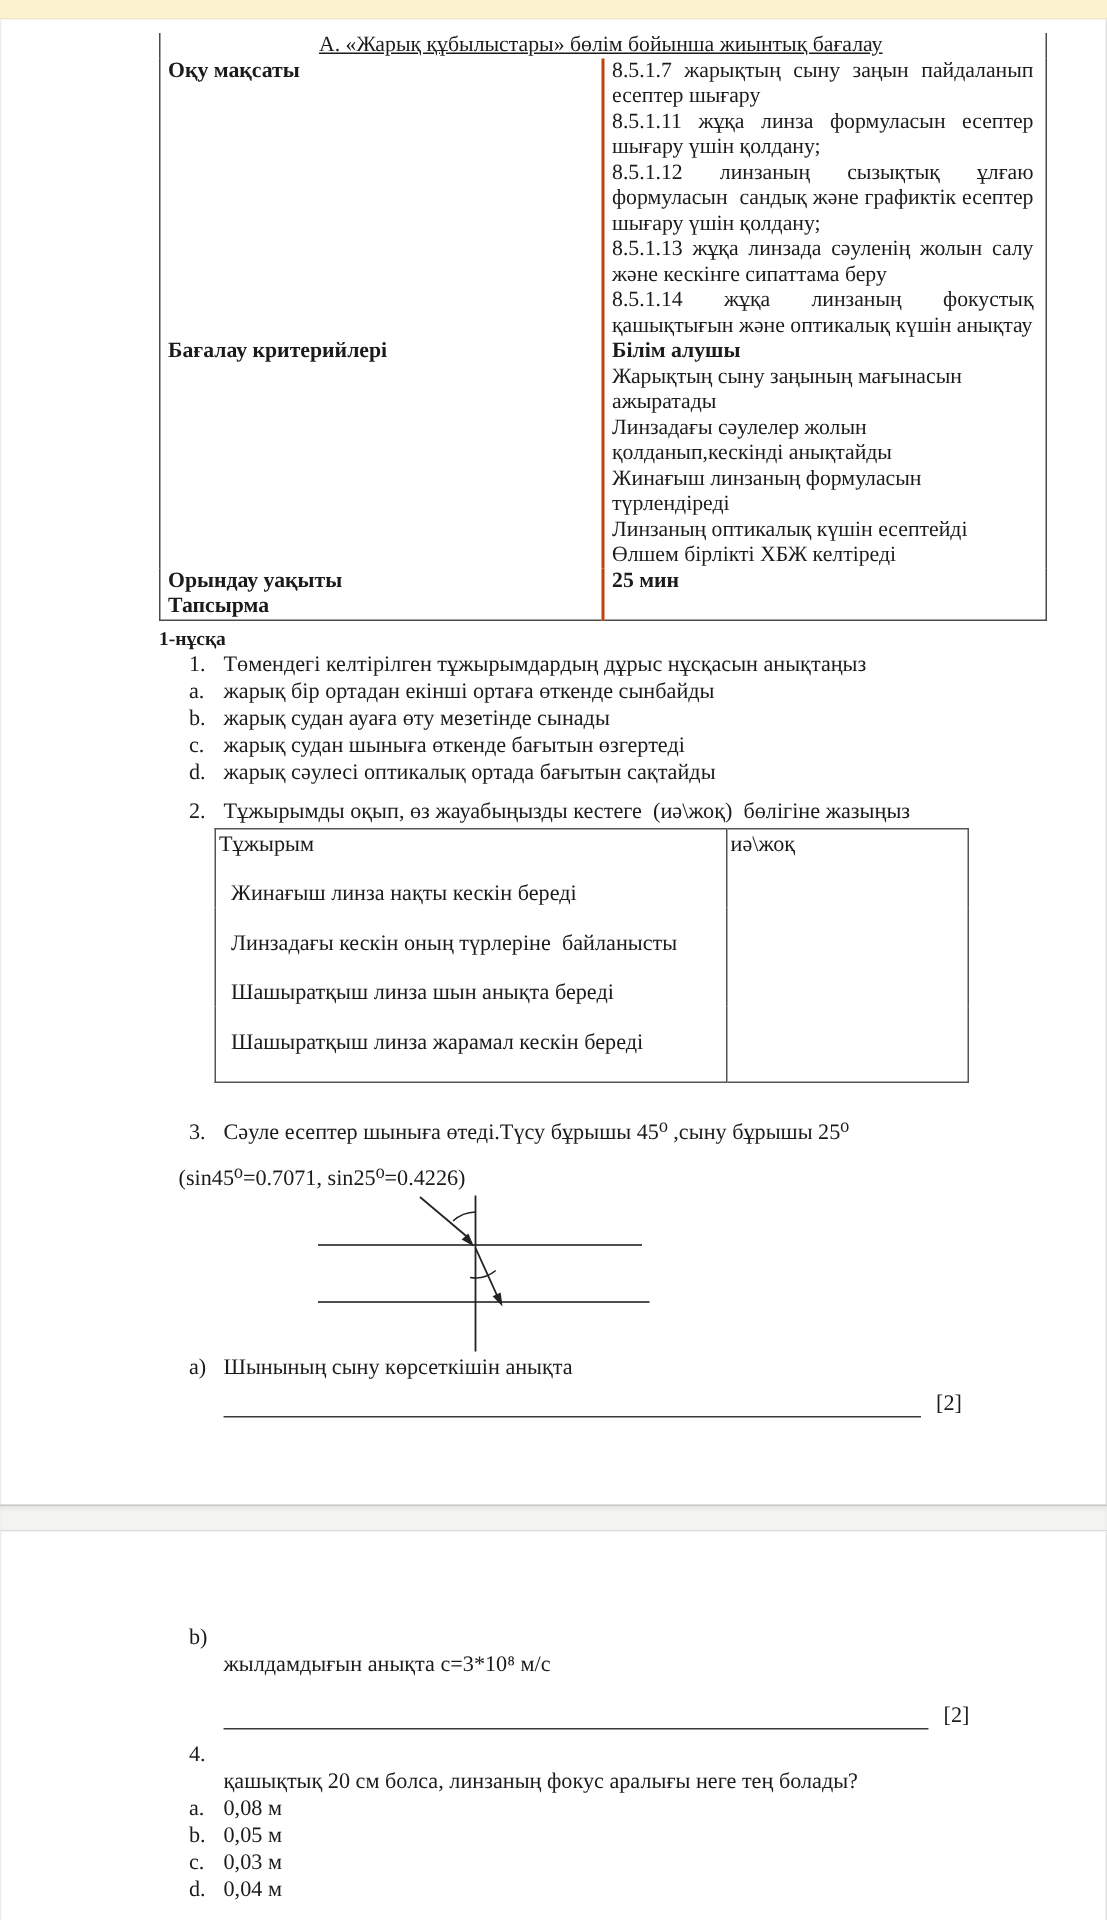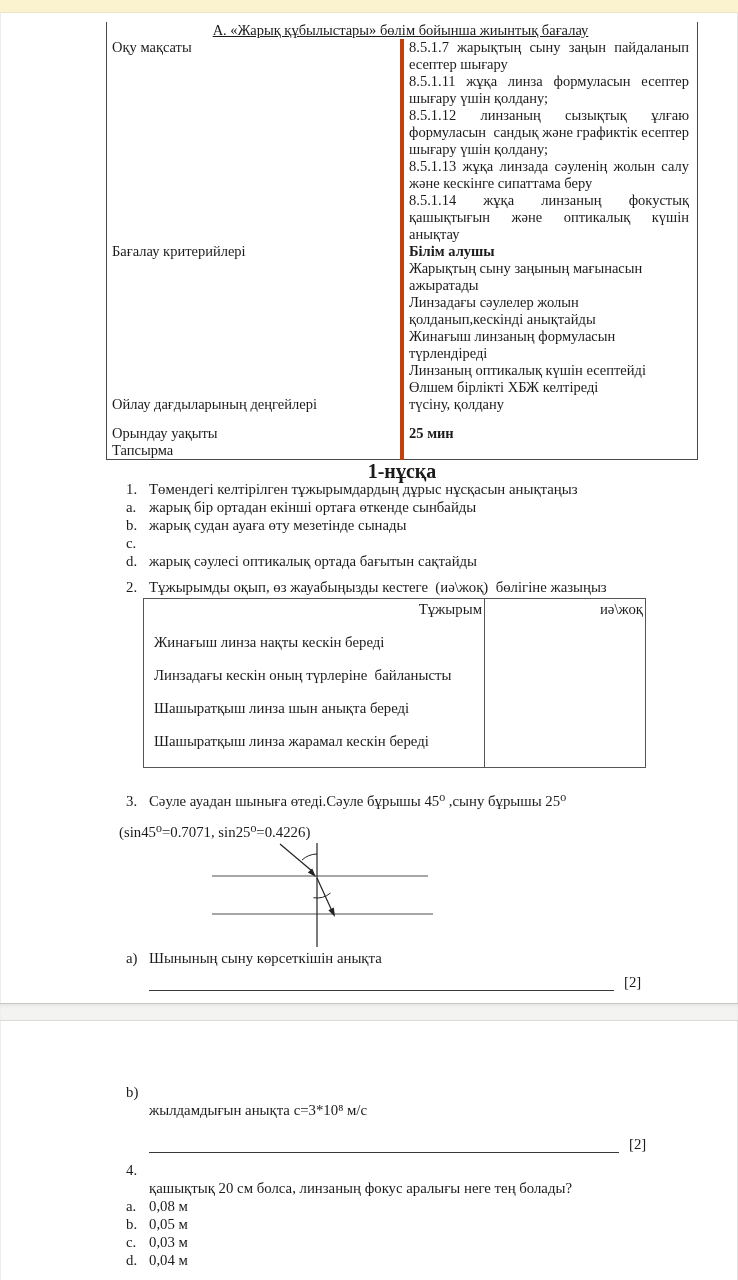--- a/index.html
+++ b/index.html
@@ -51,35 +51,34 @@
     font-size:14.5px;
     line-height:17px;
     border:1px solid #4a4a4a;
     border-top:none;
   }
   table.meta td{vertical-align:top;padding:0 8px 0 5px;}
   td.mh{text-align:center;padding:8px 4px 9px;}
   .uh{text-decoration:underline;text-align:center;}
   td.lbl{
     width:157px;
-    font-weight:normal;
-    border-right:4px solid #c2410c;
+    font-weight:bold;
+    border-right:2px solid #c2410c;
   }
   .val div{white-space:pre-wrap;}
   .val .just{text-align:justify;}
   .b{font-weight:bold;}
   tr.think td{padding-bottom:12px;}
   .ind{padding-left:4px;}
 
   .variant{
     margin:3px 0 0 105px;
     width:592px;
-    text-align:center;
     font-weight:bold;
-    font-size:20px;
+    font-size:13px;
     line-height:17px;
   }
 
   
   .qrow{
     margin-left:125px;
     display:flex;
     font-size:14.8px;
     line-height:18px;
   }
@@ -91,21 +90,21 @@
   
   table.yn{
     border-collapse:collapse;
     table-layout:fixed;
     margin:2px 0 0 142px;
     width:503px;
     border:1px solid #555;
     font-size:14.8px;
     line-height:18px;
   }
-  table.yn th{font-weight:normal;text-align:right;padding:1px 2px 0;}
+  table.yn th{font-weight:normal;text-align:left;padding:1px 2px 0;}
   table.yn th.c1,table.yn td.c1{border-right:1px solid #555;}
   table.yn th.c1{width:336px;}
   table.yn td{vertical-align:top;}
   table.yn td.c1{padding:15px 6px 0 10px;white-space:pre-wrap;}
   table.yn tr.last td.c1{padding-bottom:17px;}
 
   .hint{margin:13px 0 0 118px;font-size:14.8px;line-height:18px;}
 
   .diagram-wrap{margin:0 0 0 203px;height:108px;}
   .diagram{display:block;}
@@ -149,24 +148,20 @@
         <td class="lbl">Бағалау критерийлері</td>
         <td class="val">
           <div class="b">Білім алушы</div>
           <div>Жарықтың сыну заңының мағынасын ажыратады</div>
           <div>Линзадағы сәулелер жолын қолданып,кескінді анықтайды</div>
           <div>Жинағыш линзаның формуласын түрлендіреді</div>
           <div>Линзаның оптикалық күшін есептейді</div>
           <div>Өлшем бірлікті ХБЖ келтіреді</div>
         </td>
       </tr>
-      <tr class="think">
-        <td class="lbl">Ойлау дағдыларының деңгейлері</td>
-        <td class="val ind">түсіну, қолдану</td>
-      </tr>
       <tr>
         <td class="lbl">Орындау уақыты</td>
         <td class="val b">25 мин</td>
       </tr>
       <tr>
         <td class="lbl">Тапсырма</td>
         <td class="val"></td>
       </tr>
     </tbody>
       </table>
@@ -180,20 +175,21 @@
     <div class="qrow">
       <span class="qnum">a.</span>
       <span class="qtext">жарық бір ортадан екінші ортаға өткенде сынбайды</span>
     </div>
     <div class="qrow">
       <span class="qnum">b.</span>
       <span class="qtext">жарық судан ауаға өту мезетінде сынады</span>
     </div>
     <div class="qrow">
       <span class="qnum">c.</span>
+      <span class="qtext">жарық судан шыныға өткенде бағытын өзгертеді</span>
     </div>
     <div class="qrow">
       <span class="qnum">d.</span>
       <span class="qtext">жарық сәулесі оптикалық ортада бағытын сақтайды</span>
     </div>
 
     <div class="qrow mt8">
       <span class="qnum">2.</span>
       <span class="qtext">Тұжырымды оқып, өз жауабыңызды кестеге  (иә\жоқ)  бөлігіне жазыңыз</span>
     </div>
@@ -217,21 +213,21 @@
       </tr>
       <tr class="last">
         <td class="c1">Шашыратқыш линза жарамал кескін береді</td>
         <td></td>
       </tr>
     </tbody>
       </table>
 
     <div class="qrow mt24">
       <span class="qnum">3.</span>
-      <span class="qtext">Сәуле ауадан шыныға өтеді.Сәуле бұрышы 45⁰ ,сыну бұрышы 25⁰</span>
+      <span class="qtext">Сәуле есептер шыныға өтеді.Түсу бұрышы 45⁰ ,сыну бұрышы 25⁰</span>
     </div>
     <div class="hint">(sin45⁰=0.7071, sin25⁰=0.4226)</div>
 
     <div class="diagram-wrap">
       <svg class="diagram" width="240" height="108" viewBox="200 785 240 108" xmlns="http://www.w3.org/2000/svg">
 
         <line x1="208" y1="820" x2="424" y2="820" stroke="#4f4f4f" stroke-width="1.2"></line>
         <line x1="208" y1="858" x2="429" y2="858" stroke="#4f4f4f" stroke-width="1.2"></line>
 
         <line x1="313" y1="787" x2="313" y2="891" stroke="#222" stroke-width="1.2"></line>

